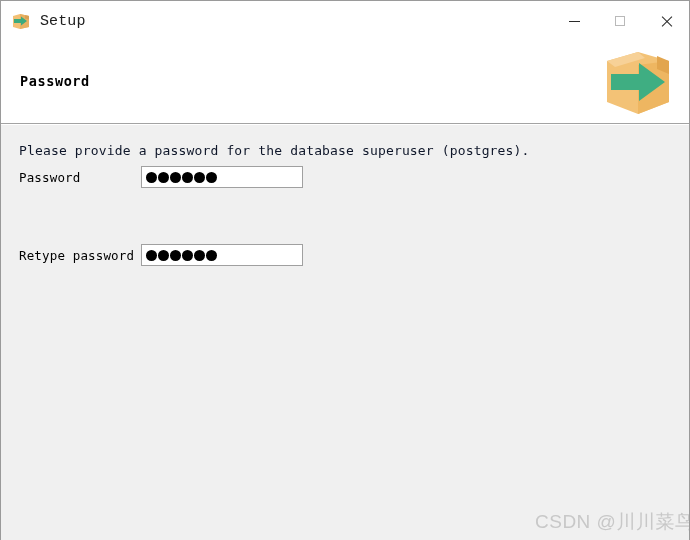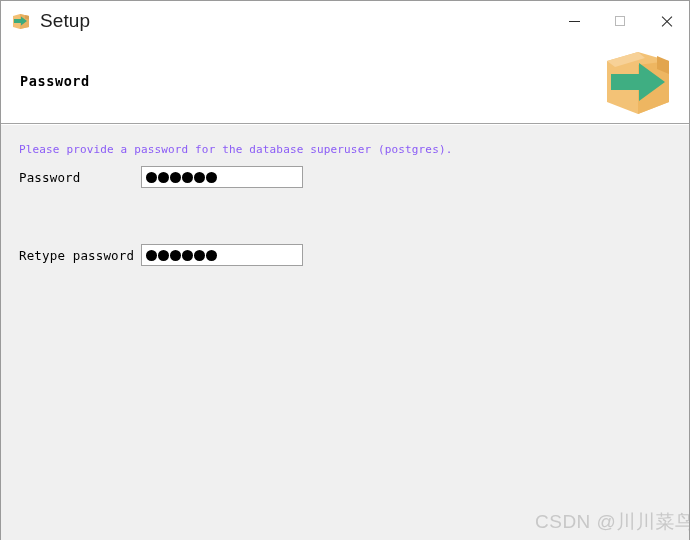--- a/index.html
+++ b/index.html
@@ -38,22 +38,22 @@
   .titlebar-icon {
     width: 20px;
     height: 20px;
     margin-left: 10px;
     margin-right: 9px;
     flex: 0 0 auto;
     position: relative;
   }
 
   .titlebar-title {
-    font-family: Liberation Sans, sans-serif;
-    font-size: 19px;
+    font-family: Liberation Mono, monospace;
+    font-size: 15px;
     color: #202020;
     letter-spacing: 0.1px;
   }
 
   .winctrls {
     position: absolute;
     right: 0;
     top: 0;
     height: 40px;
     display: flex;
@@ -135,22 +135,22 @@
     height: 415px;
     background: #f0f0f0;
     border-top: 1px solid #ffffff;
   }
 
   .intro {
     position: absolute;
     left: 18px;
     top: 18px;
     font-family: "DejaVu Sans Mono", monospace;
-    font-size: 11px;
-    color: #8b5cf6;
+    font-size: 13px;
+    color: #0f172a;
     letter-spacing: 0.15px;
     white-space: nowrap;
     text-align: center;
   }
 
   .field-row {
     position: absolute;
     left: 18px;
     display: flex;
     align-items: center;

